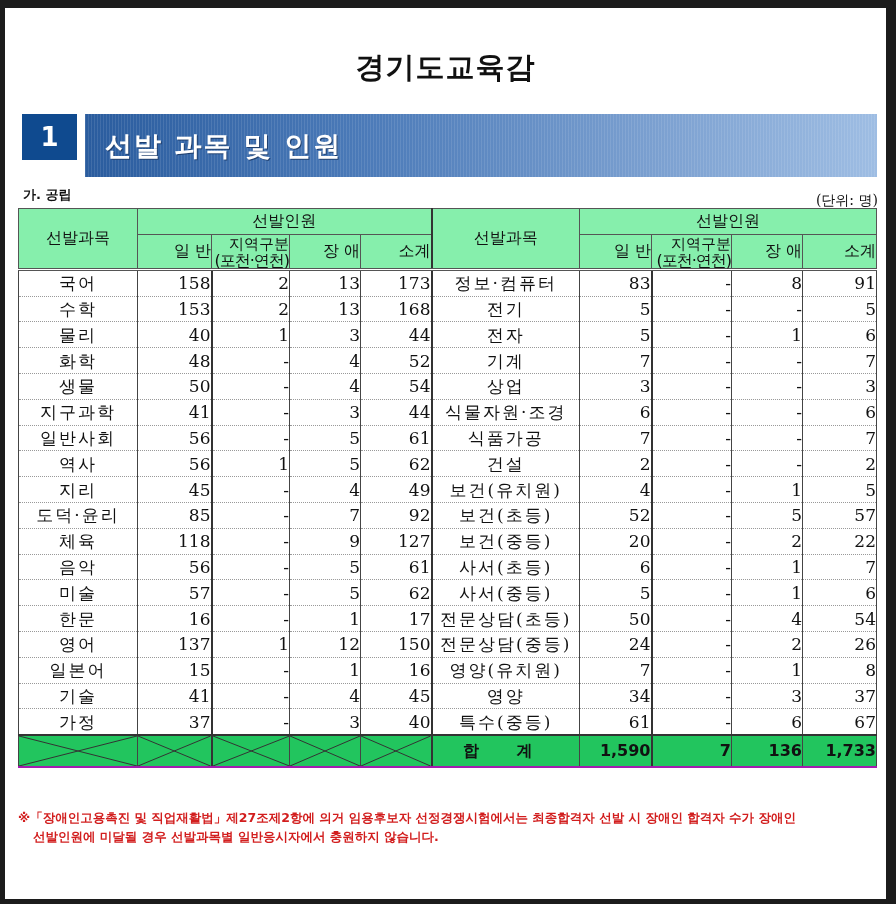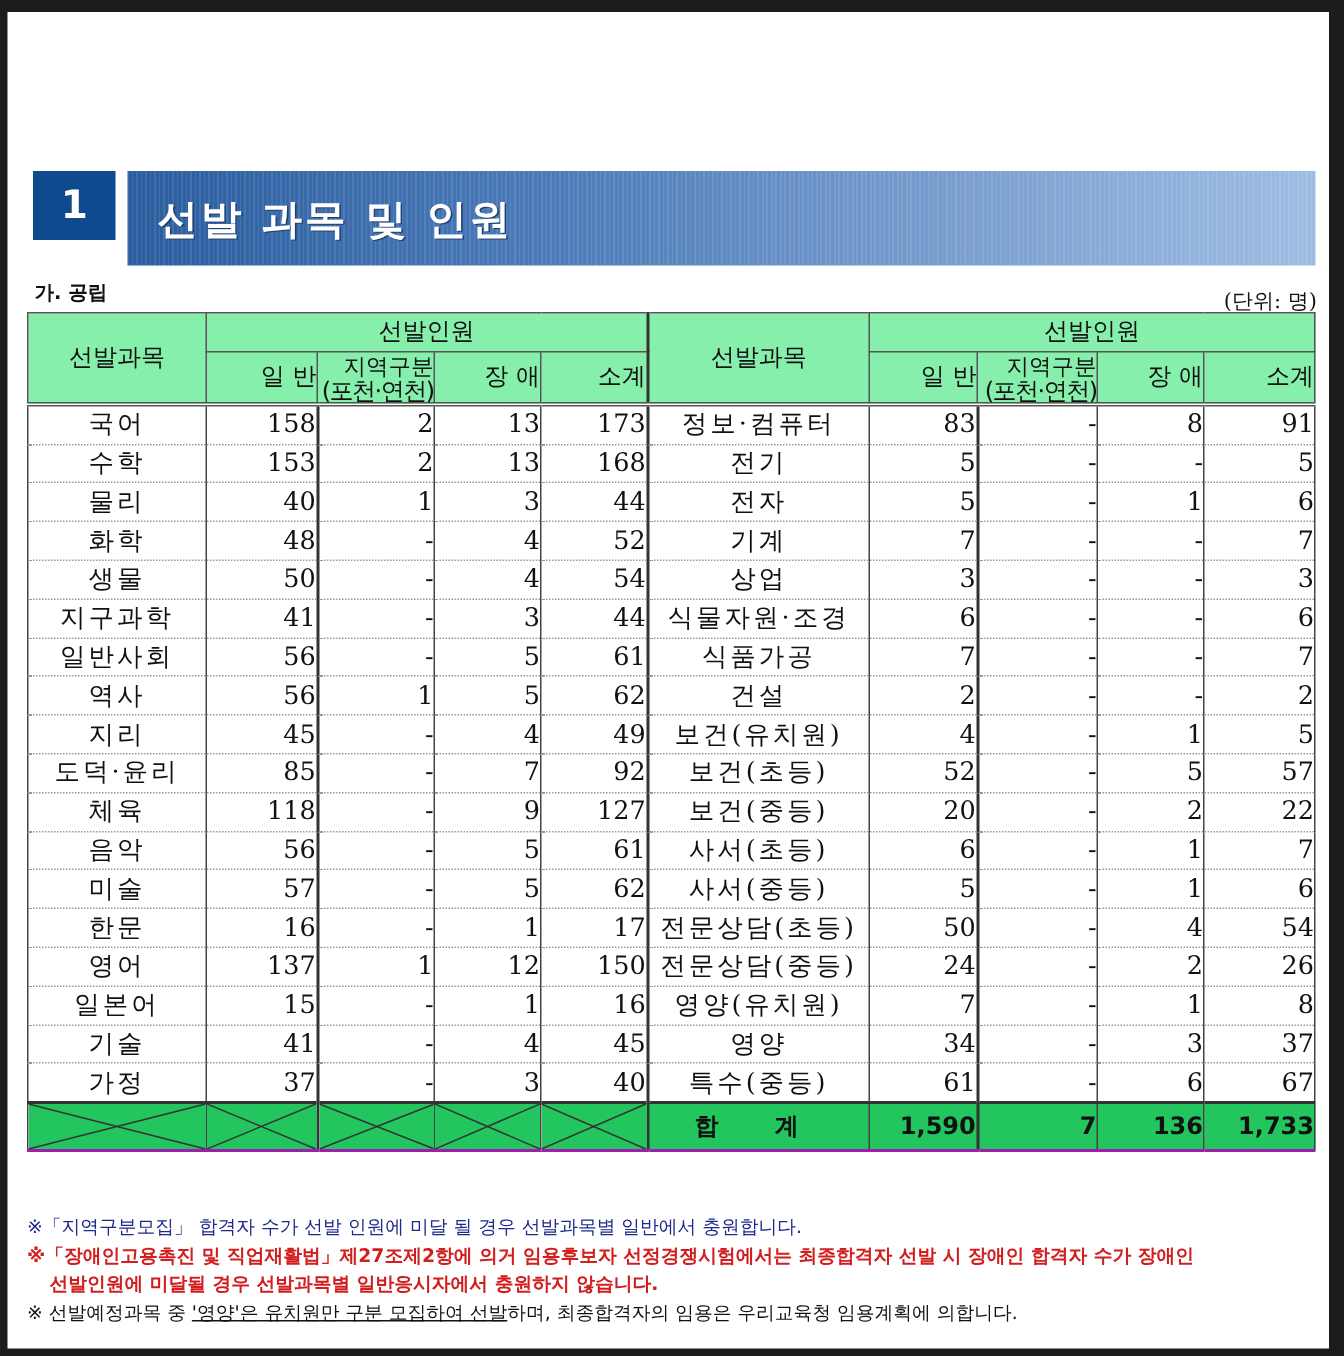--- a/index.html
+++ b/index.html
@@ -66,20 +66,21 @@
   .note.blue { color: #1d2a8a; }
   .note.red { color: #d21e1e; font-weight: bold; }
   .note.black { color: #111; }
   .note.indent { padding-left: 15px; }
   .ul { text-decoration: underline; }
 </style>
 </head>
 <body>
 
 <div class="page">
+  <div class="doc-title">경기도교육감</div>
 
   <div class="sec-num">1</div>
   <div class="sec-bar">
     <span class="sec-title">선발 과목 및 인원</span>
   </div>
 
   <div class="sub-title">가. 공립</div>
   <div class="unit">(단위: 명)</div>
 </div>
 
@@ -373,17 +374,15 @@
       <td class="total-label sep">합 계</td>
       <td class="total-num">1,590</td>
       <td class="total-num mid">7</td>
       <td class="total-num">136</td>
       <td class="total-num">1,733</td>
     </tr>
   </tfoot>
 </table>
 
 <div class="notes">
-  <div class="note blue">※「지역구분모집」 합격자 수가 선발 인원에 미달 될 경우 선발과목별 일반에서 충원합니다.</div>
   <div class="note red">※「장애인고용촉진 및 직업재활법」제27조제2항에 의거 임용후보자 선정경쟁시험에서는 최종합격자 선발 시 장애인 합격자 수가 장애인</div>
   <div class="note red indent">선발인원에 미달될 경우 선발과목별 일반응시자에서 충원하지 않습니다.</div>
-  <div class="note black"><span>※ 선발예정과목 중 </span><span class="ul">'영양'은 유치원만 구분 모집하여 선발</span><span>하며, 최종합격자의 임용은 우리교육청 임용계획에 의합니다.</span></div>
 </div>
 
 </body></html>

